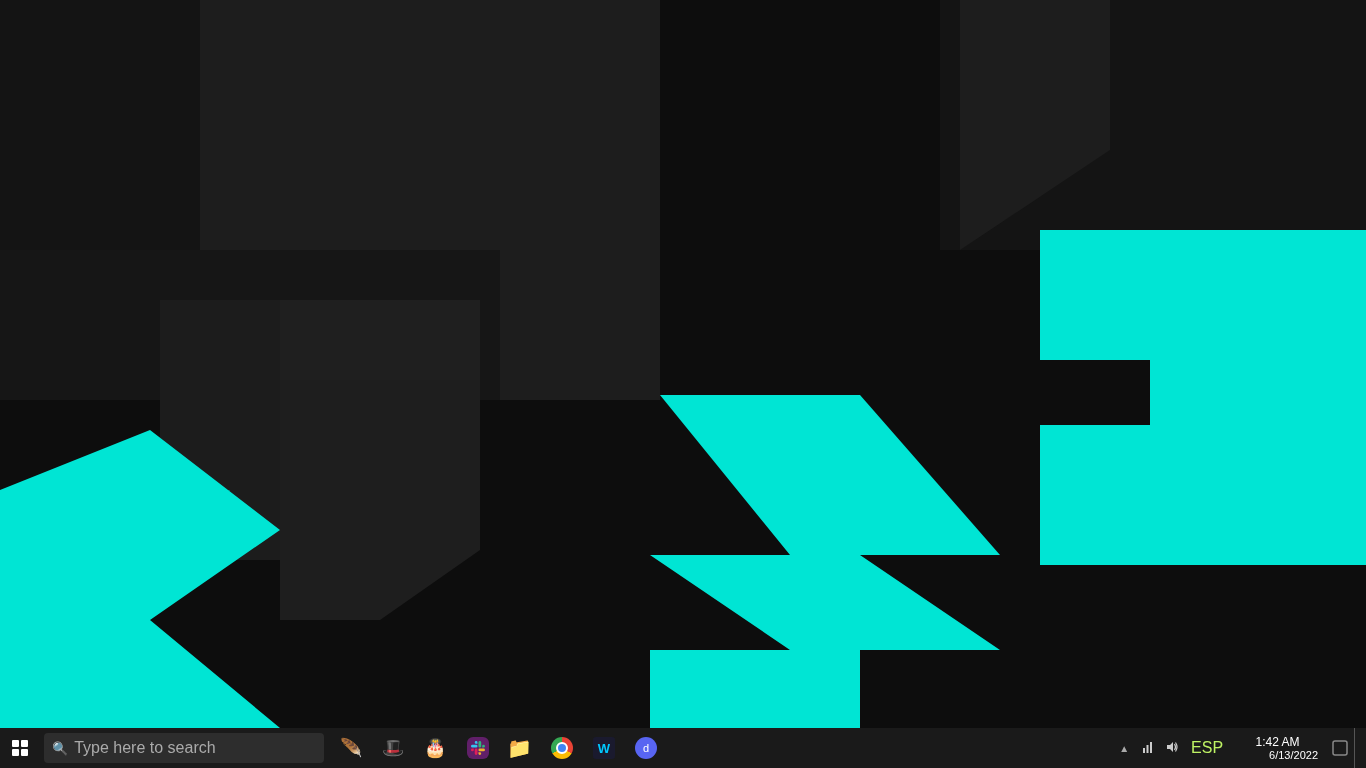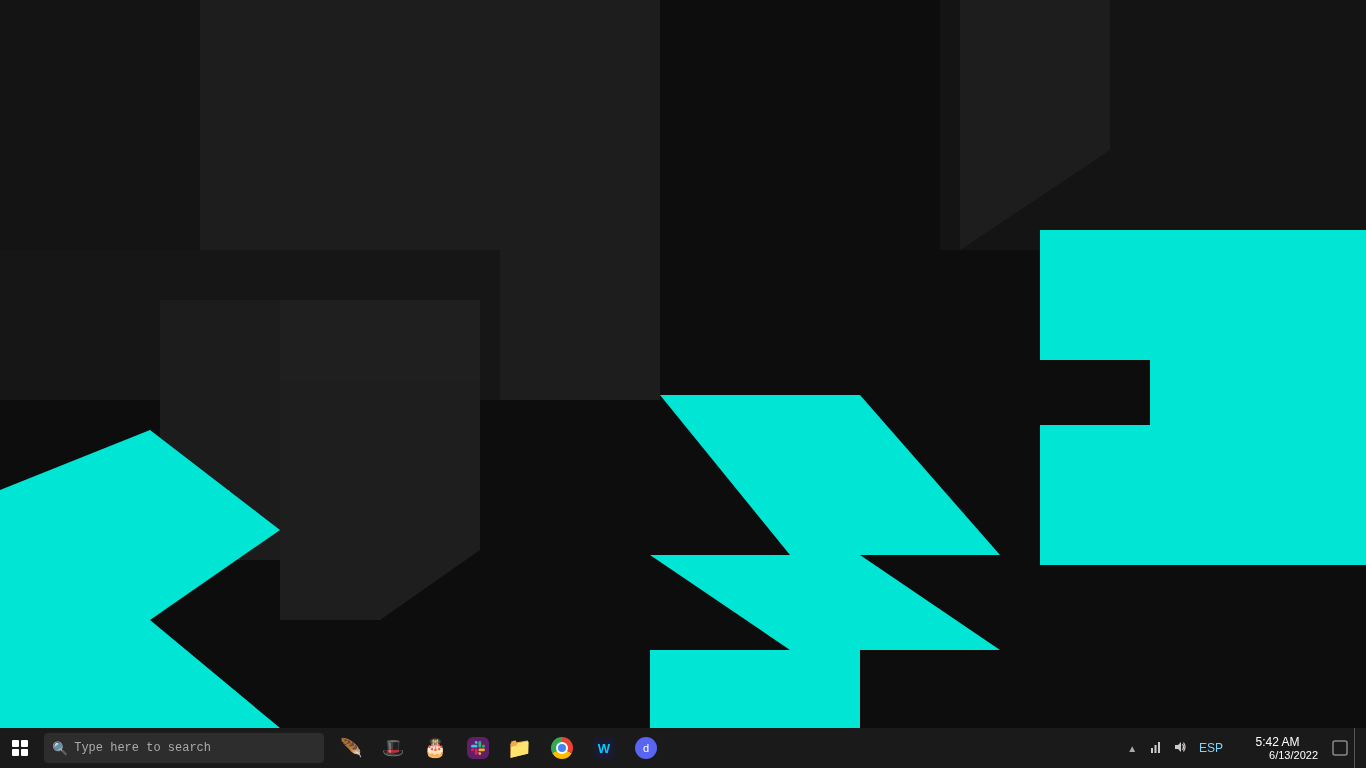--- a/index.html
+++ b/index.html
@@ -77,23 +77,22 @@
     }
 
     .search-icon-wrap {
       margin-right: 6px;
       color: #ccc;
       font-size: 13px;
     }
 
     #search-text {
       color: #aaa;
-      font-size: 12px;
+      font-size: 16px;
       white-space: nowrap;
-      font-family: Liberation Mono, monospace;
     }
 
     #taskbar-apps {
       display: flex;
       align-items: center;
       height: 40px;
       margin-left: 4px;
       gap: 2px;
     }
 
@@ -169,22 +168,22 @@
     }
 
     .tray-sys-icon {
       color: #ccc;
       font-size: 13px;
       cursor: pointer;
       padding: 2px;
     }
 
     #language-indicator {
-      color: #7dd3fc;
-      font-size: 12px;
+      color: #bef264;
+      font-size: 16px;
       padding: 0 6px;
       cursor: pointer;
     }
 
     #clock {
       display: flex;
       flex-direction: column;
       align-items: center;
       justify-content: center;
       padding: 0 8px;
@@ -371,21 +370,21 @@
           <path d="M10.5,2.5 Q13.5,7 10.5,11.5" stroke="#ccc" stroke-width="1.2" fill="none"></path>
         </svg>
       </span>
     </div>
 
     <div id="language-indicator">
       <span>ESP</span>
     </div>
 
     <div id="clock">
-      <span id="clock-time">5:42 AM</span>
+      <span id="clock-time">1:42 AM</span>
       <span id="clock-date">6/13/2022</span>
     </div>
 
     <div style="width:28px; height:40px; display:flex; align-items:center; justify-content:center; cursor:pointer;">
       <svg width="16" height="16" viewBox="0 0 16 16">
         <rect x="1" y="1" width="14" height="14" rx="2" fill="none" stroke="#888" stroke-width="1.5"></rect>
       </svg>
     </div>
 
     <div id="show-desktop"></div>

